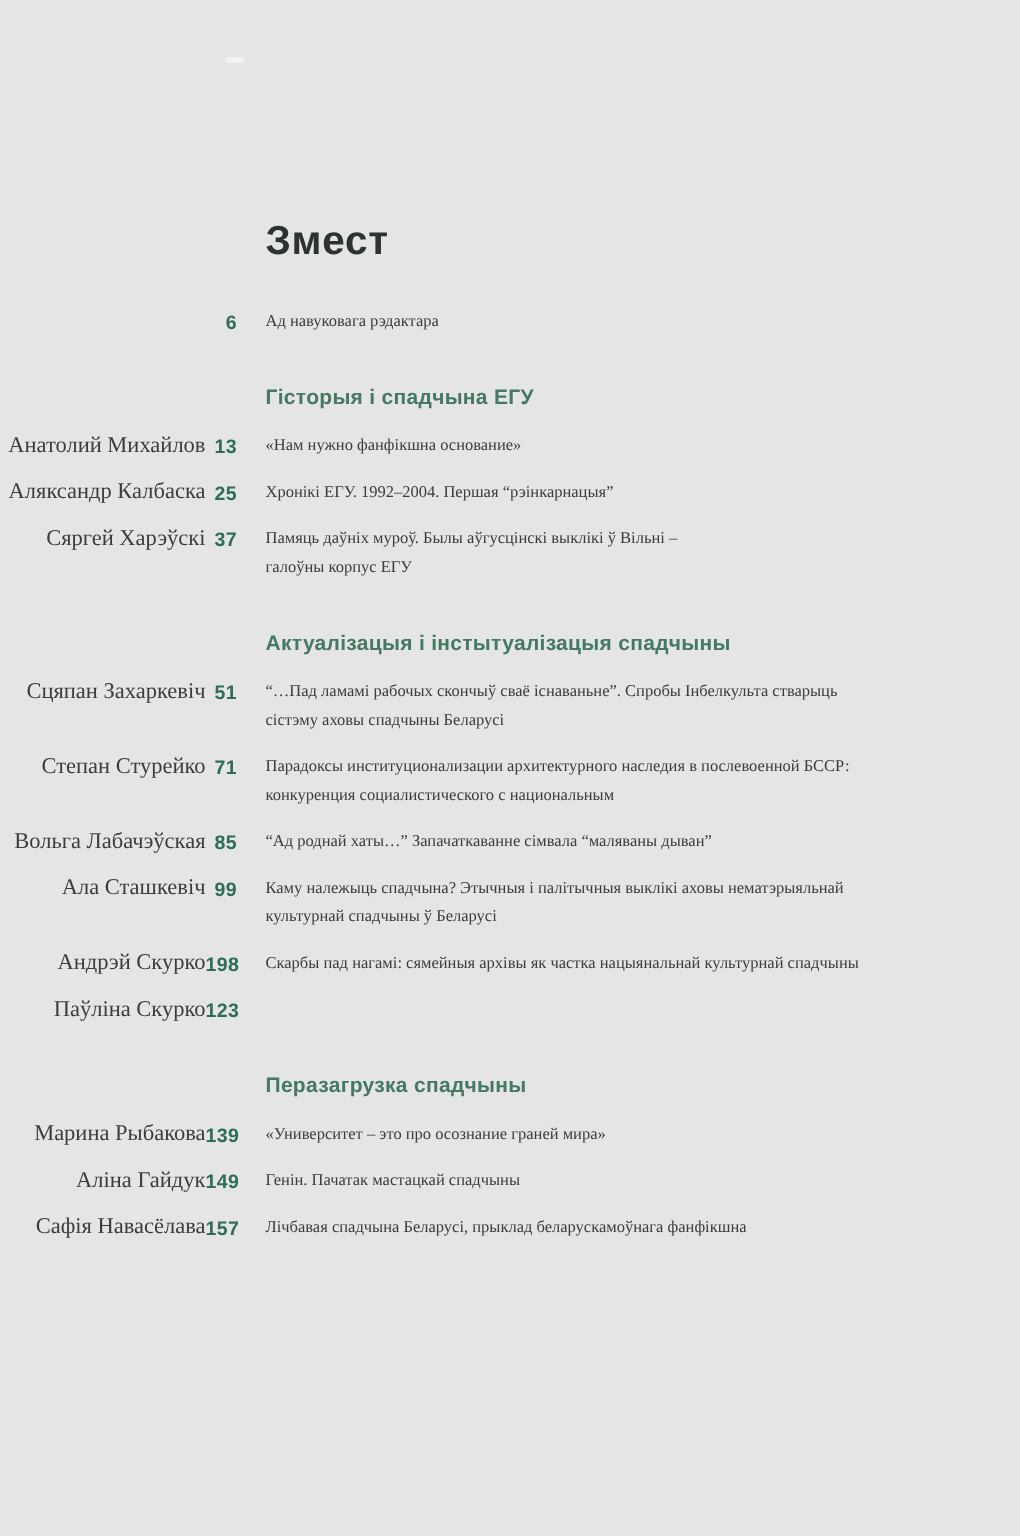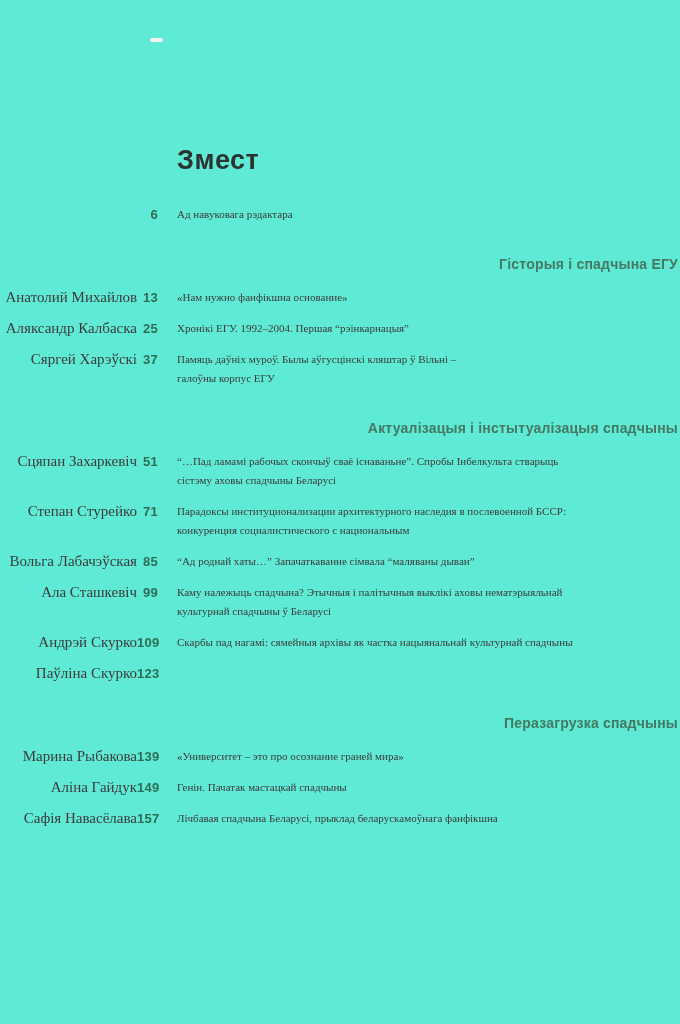--- a/index.html
+++ b/index.html
@@ -7,21 +7,21 @@
     --number-green: #2e6e57;
     --heading-dark: #2c3330;
     --body-text: #3c3c3c;
   }
   * { margin: 0; padding: 0; box-sizing: border-box; }
   html, body { background: #ffffff; }
   .page {
     position: relative;
     width: 680px;
     height: 1024px;
-    background: #5eead4;
+    background: #e5e5e5;
     overflow: hidden;
     font-family: "Liberation Serif", "DejaVu Serif", serif;
     color: var(--body-text);
   }
   .page-mark {
     position: absolute;
     left: 150px;
     top: 38px;
     width: 13px;
     height: 4px;
@@ -39,21 +39,20 @@
   }
   .toc { margin-top: 31px; }
   .section-heading {
     margin: 30px 2px 14px 177px;
     font-family: "Liberation Sans", "DejaVu Sans", sans-serif;
     font-weight: bold;
     font-size: 14px;
     line-height: 20px;
     letter-spacing: 0.2px;
     color: var(--accent-green);
-    text-align: right;
   }
   .row {
     display: grid;
     grid-template-columns: 137px 21px auto;
     margin-bottom: 12px;
   }
   .author {
     text-align: right;
     font-size: 15px;
     line-height: 19px;
@@ -100,21 +99,21 @@
 
   <div class="row">
     <span class="author">Аляксандр Калбаска</span>
     <span class="pagenum">25</span>
     <span class="title">Хронікі ЕГУ. 1992–2004. Першая “рэінкарнацыя”</span>
   </div>
 
   <div class="row">
     <span class="author">Сяргей Харэўскі</span>
     <span class="pagenum">37</span>
-    <span class="title">Памяць даўніх муроў. Былы аўгусцінскі кляштар ў Вільні –
+    <span class="title">Памяць даўніх муроў. Былы аўгусцінскі выклікі ў Вільні –
 галоўны корпус ЕГУ</span>
   </div>
 
   <h2 class="section-heading">Актуалізацыя і інстытуалізацыя спадчыны</h2>
 
   <div class="row">
     <span class="author">Сцяпан Захаркевіч</span>
     <span class="pagenum">51</span>
     <span class="title">“…Пад ламамі рабочых скончыў сваё існаваньне”. Спробы Інбелкульта стварыць
 сістэму аховы спадчыны Беларусі</span>
@@ -135,21 +134,21 @@
 
   <div class="row">
     <span class="author">Ала Сташкевіч</span>
     <span class="pagenum">99</span>
     <span class="title">Каму належыць спадчына? Этычныя і палітычныя выклікі аховы нематэрыяльнай
 культурнай спадчыны ў Беларусі</span>
   </div>
 
   <div class="row">
     <span class="author">Андрэй Скурко</span>
-    <span class="pagenum">109</span>
+    <span class="pagenum">198</span>
     <span class="title">Скарбы пад нагамі: сямейныя архівы як частка нацыянальнай культурнай спадчыны</span>
   </div>
 
   <div class="row">
     <span class="author">Паўліна Скурко</span>
     <span class="pagenum">123</span>
   </div>
 
   <h2 class="section-heading">Перазагрузка спадчыны</h2>
 

